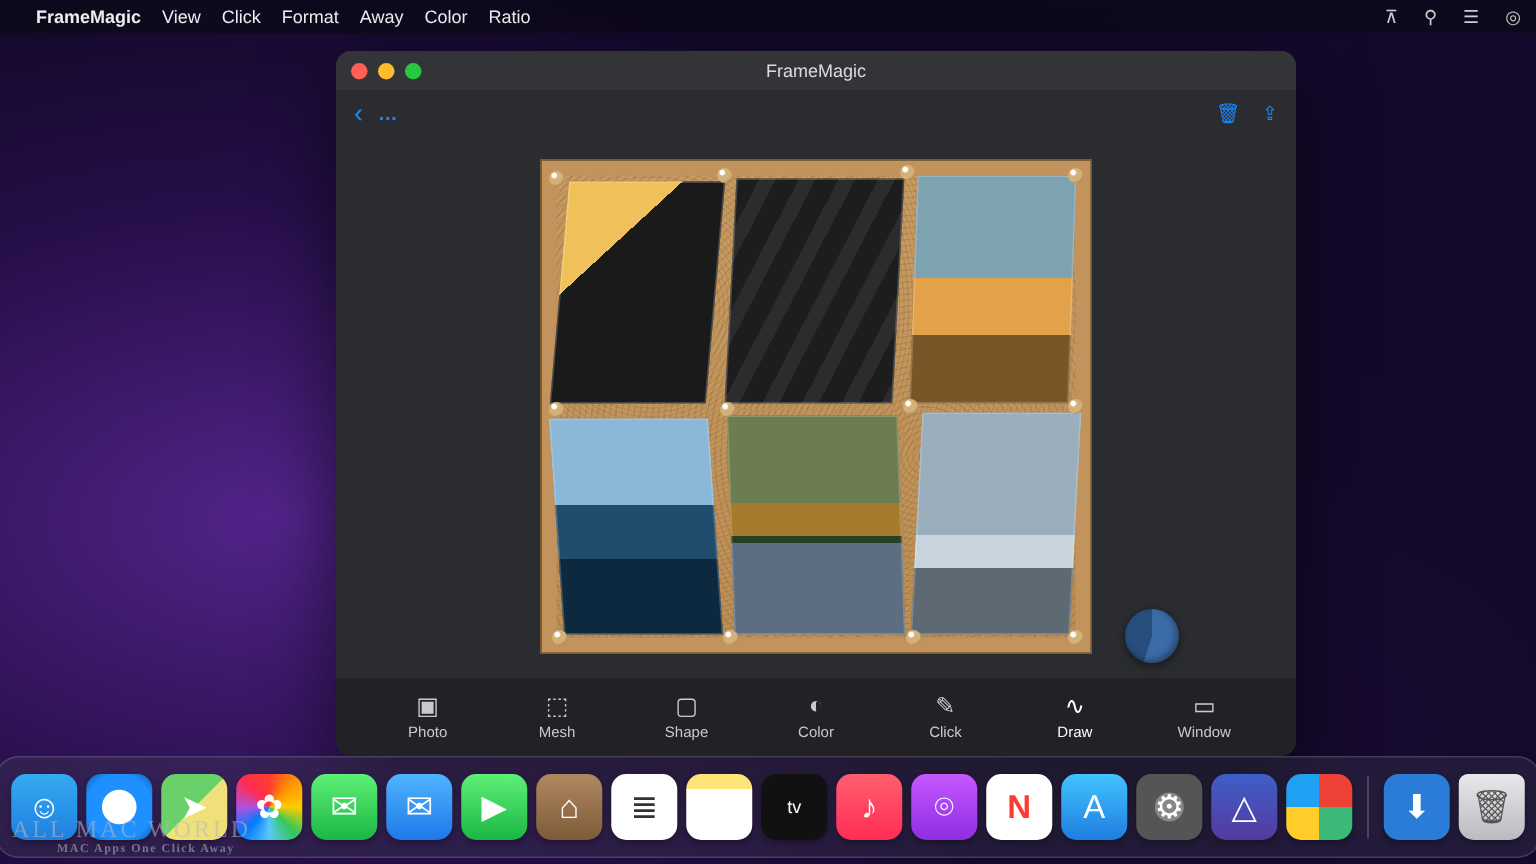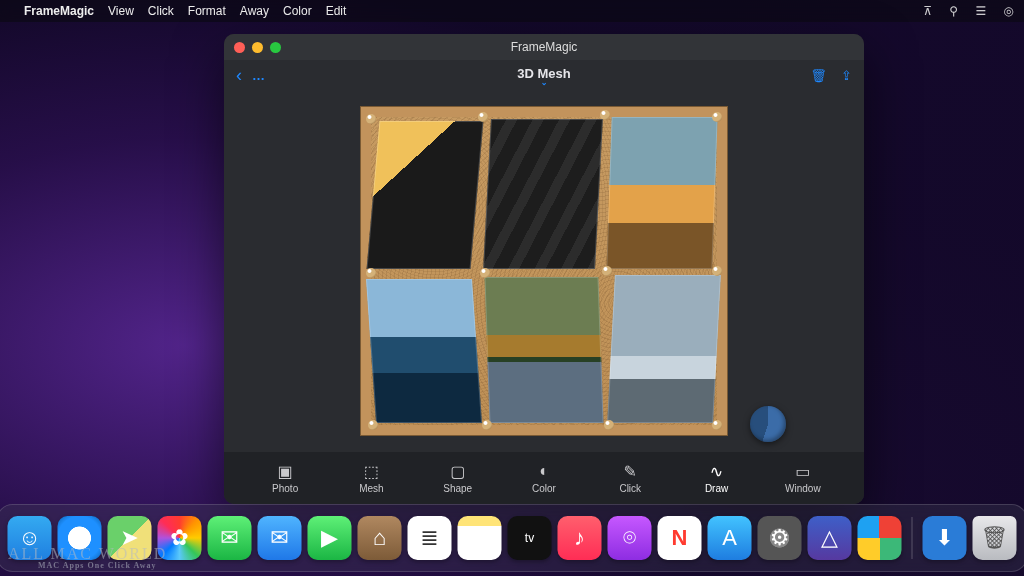--- a/index.html
+++ b/index.html
@@ -187,21 +187,21 @@
 <div class="desktop">
 
   <div class="menubar">
     <span class="apple"></span>
     <span class="app-name">FrameMagic</span>
     <span class="mitem">View</span>
     <span class="mitem">Click</span>
     <span class="mitem">Format</span>
     <span class="mitem">Away</span>
     <span class="mitem">Color</span>
-    <span class="mitem">Edit</span>
+    <span class="mitem">Ratio</span>
     <span class="spacer"></span>
     <span class="right-icons">
       <span>⊼</span>
       <span>⚲</span>
       <span>☰</span>
       <span>◎</span>
     </span>
   </div>
 
   <div class="window">
@@ -210,24 +210,20 @@
         <div class="dot r"></div>
         <div class="dot y"></div>
         <div class="dot g"></div>
       </div>
       <span>FrameMagic</span>
     </div>
 
     <div class="toolbar">
       <span class="back">‹</span>
       <span class="more">…</span>
-      <span class="center">
-        <span>3D Mesh</span>
-        <span class="ind">⌄</span>
-      </span>
       <span class="right">
         <span style="color:#1e88ff">🗑</span>
         <span style="color:#1e88ff">⇪</span>
       </span>
     </div>
 
     <div class="canvas-area">
       <div class="cork">
         <div class="cell c1" style="left:12px;  top:14px;  width:104px; height:148px; transform:skewX(-5deg)"></div>
         <div class="cell c2" style="left:126px; top:12px;  width:112px; height:150px; transform:skewX(-3deg)"></div>

